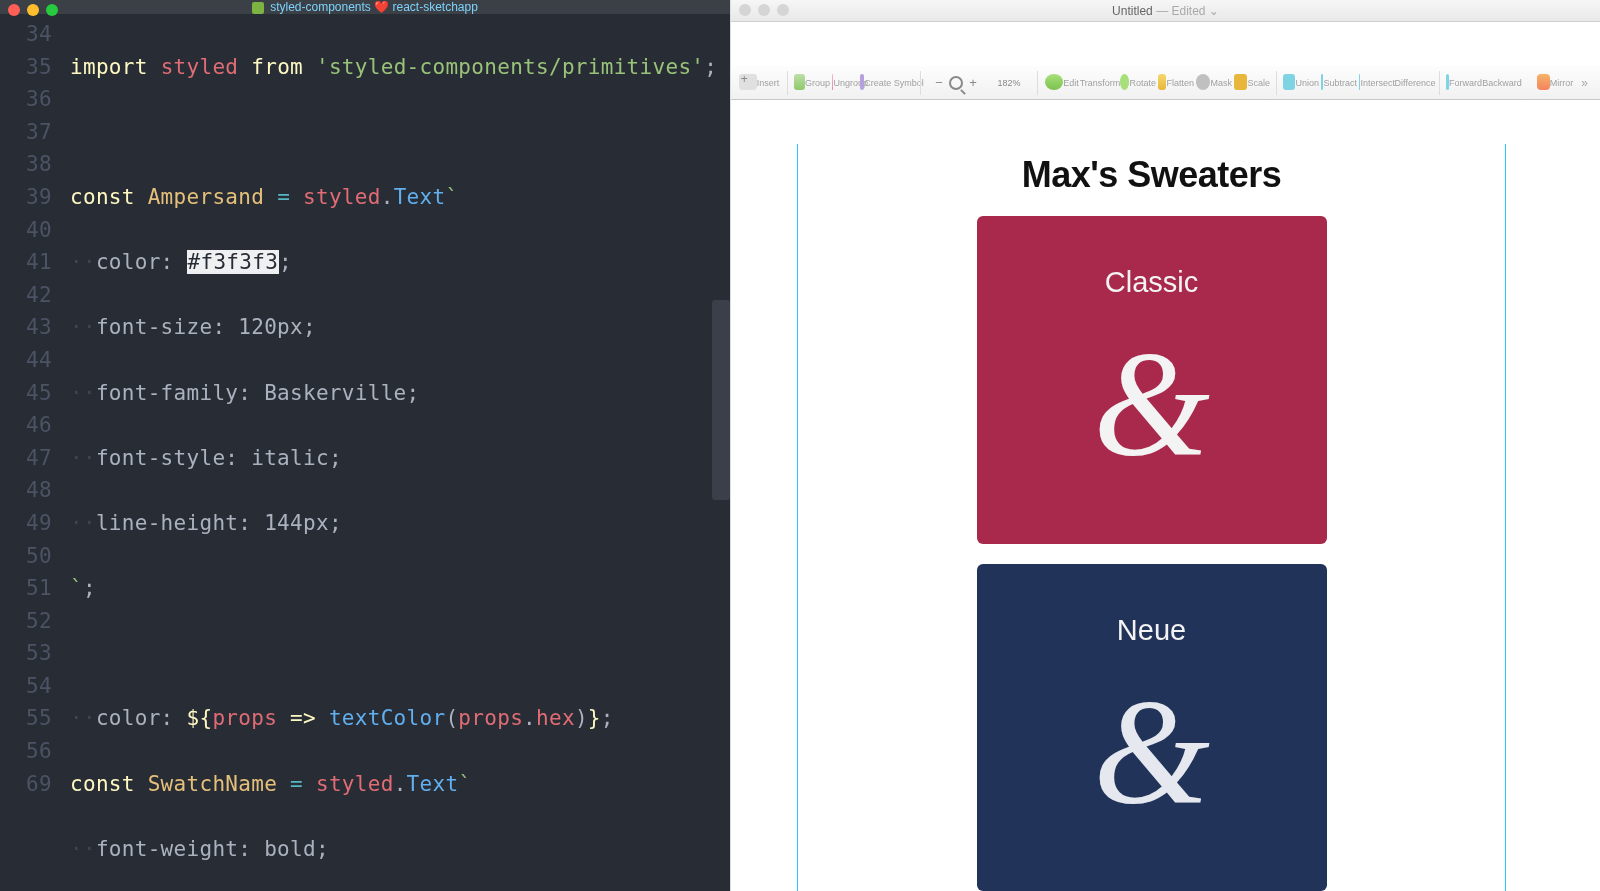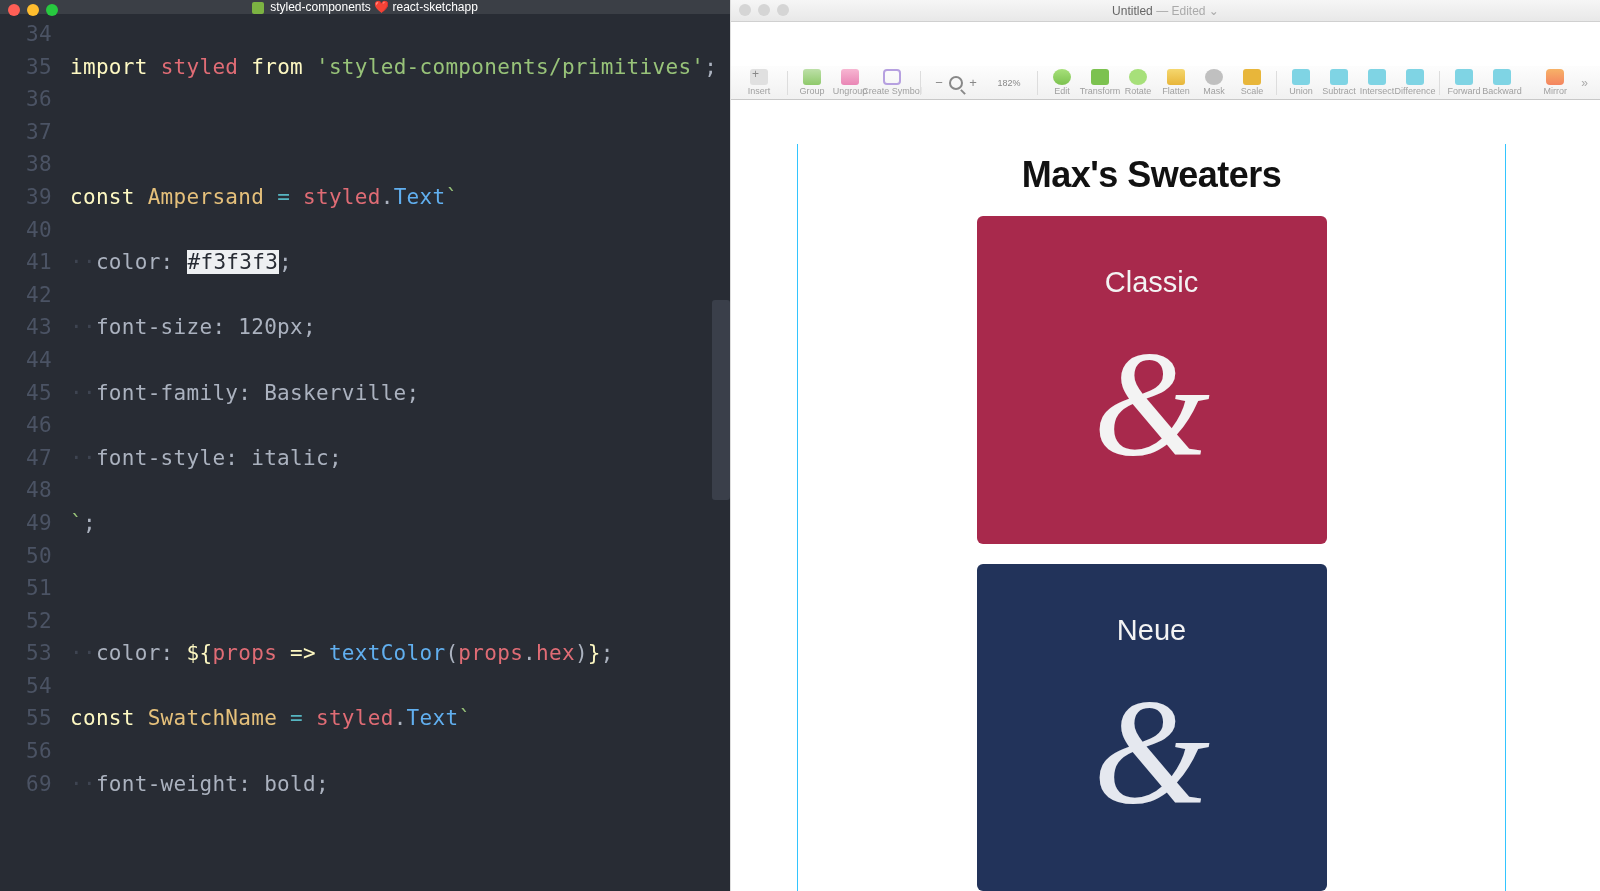--- a/index.html
+++ b/index.html
@@ -7,21 +7,21 @@
   body { display: flex; }
 
   
   .editor-pane { width: 730px; height: 100%; background: #282c34; display: flex; flex-direction: column; }
   .editor-titlebar { height: 22px; background: #3b3f46; display: flex; align-items: center; position: relative; }
   .traffic-lights { position: absolute; left: 8px; top: 4px; display: flex; gap: 7px; }
   .tl { width: 12px; height: 12px; border-radius: 50%; }
   .tl.red { background: #ff5f56; }
   .tl.yellow { background: #ffbd2e; }
   .tl.green { background: #27c93f; }
-  .editor-tabtitle { flex: 1; text-align: center; font-size: 12px; color: #ffffff; display: flex; align-items: flex-end; justify-content: center; gap: 6px;}
+  .editor-tabtitle { flex: 1; text-align: center; font-size: 12px; color: #7dd3fc; display: flex; align-items: flex-end; justify-content: center; gap: 6px;}
   .editor-tabtitle .icon { width:12px; height:12px; background:#7cb342; border-radius:2px; display:inline-block;}
   .editor-body { flex: 1; display: flex; font-family: "Menlo","Monaco","Consolas",monospace; font-size: 21px; line-height: 32.6px; padding-top: 4px; letter-spacing: 0.3px;}
   .gutter { width: 70px; text-align: right; color: #4b5364; padding-right: 18px; user-select: none; }
   .code { flex: 1; white-space: pre; color: #abb2bf; position: relative;}
   .scrollbar-track { position:absolute; right:0; top:282px; width:18px; height:200px; background:#3a3f4a; border-radius:3px;}
   
   .kw { color: #fef9c3; }            
   .id { color: #e06c75; }            
   .def { color: #e5c07b; }           
   .fn { color: #61afef; }            
@@ -32,21 +32,21 @@
   .sel { background:#eef0f2; color:#282c34; padding:0 1px;}
 
   
   .sketch-pane { flex: 1; height: 100%; background: #fff; display: flex; flex-direction: column; border-left:1px solid #ddd;gap:44px;}
   .sketch-titlebar { height: 22px; background: linear-gradient(#f6f6f6,#e8e8e8); border-bottom:1px solid #d0d0d0; display:flex; align-items:center; position:relative;}
   .tl.dim { background:#d5d5d5;}
   .sketch-title { flex:1; text-align:center; font-size:12px; color:#888;}
   .sketch-title .uname{ color:#666;}
   .sketch-title .edited{ color:#aaa;}
   .sketch-toolbar { height: 34px; background: linear-gradient(#fdfdfd,#f1f1f1); border-bottom:1px solid #c8c8c8; display:flex; align-items:center; padding:0 6px; gap:2px; font-size:9px; color:#aaa;}
-  .tbtn { display:flex; flex-direction:column; align-items:center; justify-content:center; width:44px; height:32px; cursor:default;}
+  .tbtn { display:flex; flex-direction:row; align-items:center; justify-content:center; width:44px; height:32px; cursor:default;}
   .tbtn .ti { width:18px; height:16px; border-radius:3px; margin-bottom:1px;}
   .tbtn.small{ width:36px;}
   .tbtn .lbl{ font-size:9px; color:#a0a0a0; white-space:nowrap;}
   .sep{ width:1px; height:24px; background:#ddd; margin:0 4px;}
   .zoom-group{ display:flex; align-items:center; gap:4px; margin:0 6px;}
   .zoom-group .minus,.zoom-group .plus{ font-size:13px; color:#888; width:12px; text-align:center;}
   .zoom-group .mag{ width:14px;height:14px;border:2px solid #888;border-radius:50%;position:relative;}
   .zoom-group .mag::after{content:'';position:absolute;right:-5px;bottom:-5px;width:6px;height:2px;background:#888;transform:rotate(45deg);}
   .zoom-val{ font-size:9px;color:#888; width:44px; text-align:center;}
   .flex-spacer{flex:1;}
@@ -124,20 +124,21 @@
       <div>69</div>
     </div>
     <div class="code">
 <div><span class="kw">import</span> <span class="id">styled</span> <span class="kw">from</span> <span class="str">'styled-components/primitives'</span><span class="txt">;</span></div>
 <div>&nbsp;</div>
 <div><span class="kw">const</span> <span class="def">Ampersand</span> <span class="op">=</span> <span class="id">styled</span><span class="txt">.</span><span class="fn">Text</span><span class="str">`</span></div>
 <div><span class="ws">··</span><span class="txt">color</span><span class="txt">: </span><span class="sel">#f3f3f3</span><span class="txt">;</span></div>
 <div><span class="ws">··</span><span class="txt">font-size</span><span class="txt">: </span><span class="txt">120px</span><span class="txt">;</span></div>
 <div><span class="ws">··</span><span class="txt">font-family</span><span class="txt">: </span><span class="txt">Baskerville</span><span class="txt">;</span></div>
 <div><span class="ws">··</span><span class="txt">font-style</span><span class="txt">: </span><span class="txt">italic</span><span class="txt">;</span></div>
+<div><span class="ws">··</span><span class="txt">line-height</span><span class="txt">: </span><span class="txt">144px</span><span class="txt">;</span></div>
 <div><span class="str">`</span><span class="txt">;</span></div>
 <div>&nbsp;</div>
 <div><span class="ws">··</span><span class="txt">color</span><span class="txt">: </span><span class="kw">${</span><span class="id">props</span> <span class="kw">=&gt;</span> <span class="fn">textColor</span><span class="txt">(</span><span class="id">props</span><span class="txt">.</span><span class="id">hex</span><span class="txt">)</span><span class="kw">}</span><span class="txt">;</span></div>
 <div><span class="kw">const</span> <span class="def">SwatchName</span> <span class="op">=</span> <span class="id">styled</span><span class="txt">.</span><span class="fn">Text</span><span class="str">`</span></div>
 <div><span class="ws">··</span><span class="txt">font-weight</span><span class="txt">: </span><span class="txt">bold</span><span class="txt">;</span></div>
 
 
 
 
 

